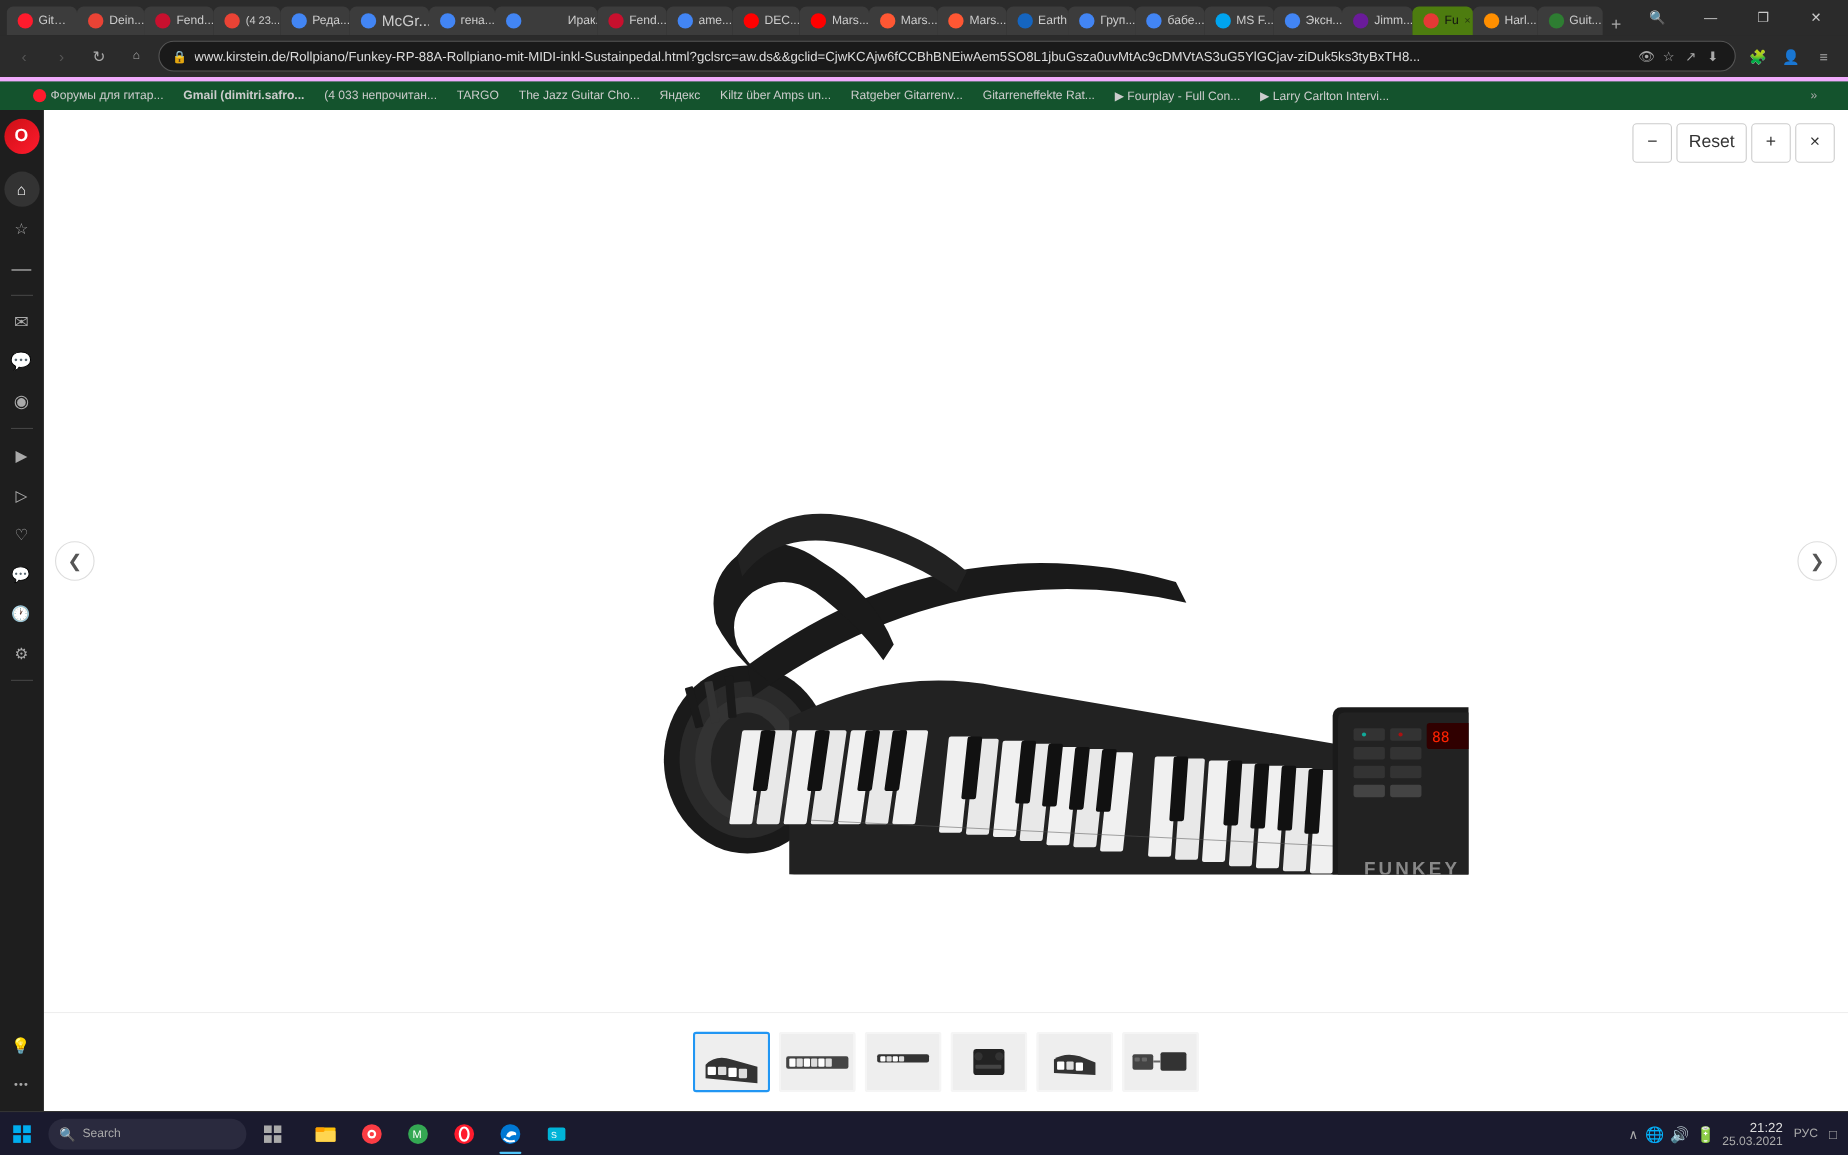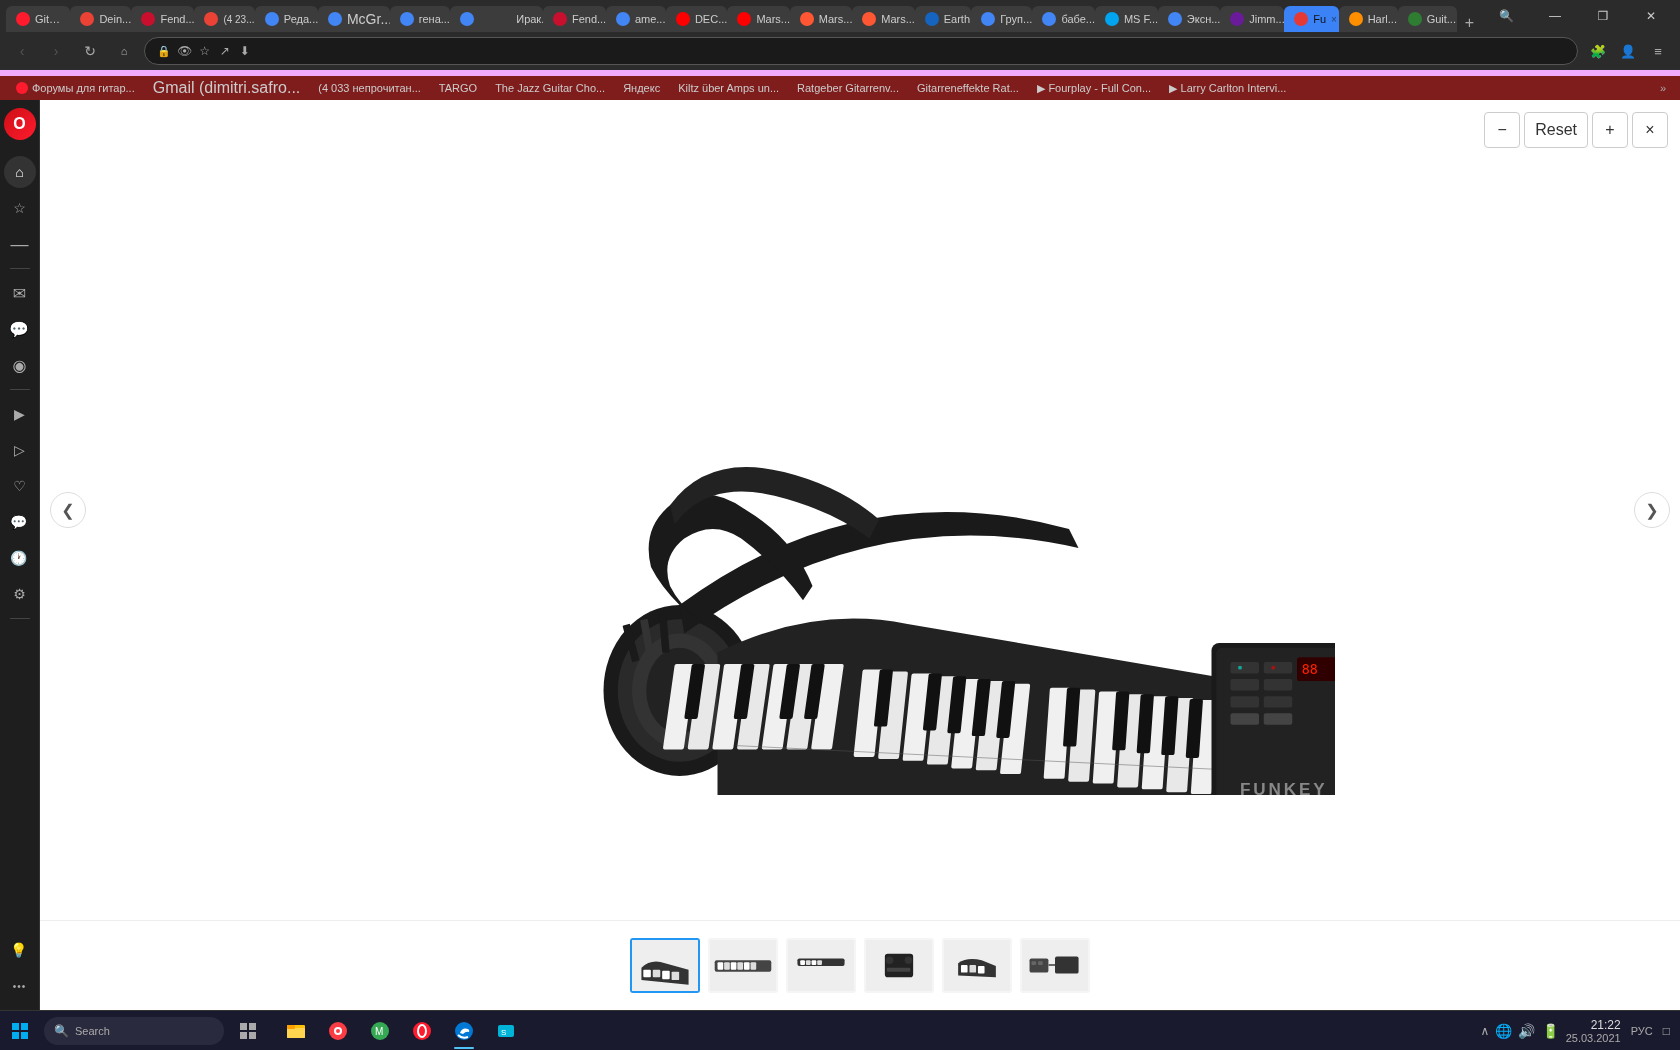--- a/index.html
+++ b/index.html
@@ -66,25 +66,25 @@
     }
     .address-bar-url { flex: 1; white-space: nowrap; overflow: hidden; text-overflow: ellipsis; font-size: 12px; color: #ddd; }
     .address-icons { display: flex; gap: 4px; align-items: center; }
     .address-icon { width: 16px; height: 16px; color: #aaa; font-size: 12px; cursor: pointer; display: flex; align-items: center; justify-content: center; }
     .nav-right-icons { display: flex; gap: 2px; align-items: center; }
     .nav-icon-btn { width: 28px; height: 28px; background: none; border: none; color: #aaa; font-size: 13px; cursor: pointer; display: flex; align-items: center; justify-content: center; border-radius: 50%; }
 
     
     .bookmarks-bar {
       height: 30px;
-      background: #7f1d1d;
-      border-top: 6px solid #f0abfc;
-      display: flex;
-      align-items: center;
-      padding: 0 8px;
+      background: #14532d;
+      border-top: 4px solid #f0abfc;
+      display: flex;
+      align-items: center;
+      padding: 0 22px;
       gap: 2px;
       flex-shrink: 0;
       overflow: hidden;
     }
     .bookmark-item {
       display: flex;
       align-items: center;
       gap: 4px;
       padding: 2px 8px;
       border-radius: 4px;
@@ -371,21 +371,21 @@
           <span style="font-size:11px;">MS F...</span>
         </div>
       <div class="tab">
           <span class="fav-circle fav-blue"></span>
           <span style="font-size:11px;">Эксн...</span>
         </div>
       <div class="tab">
           <span class="fav-circle fav-jimmy"></span>
           <span style="font-size:11px;">Jimm...</span>
         </div>
-      <div class="tab active" style="background:#3b82f6; color:#111;text-align:center;">
+      <div class="tab active" style="background:#4d7c0f; color:#111;text-align:center;">
           <span class="fav-circle fav-fuji"></span>
           <span style="font-size:11px;">Fu </span>
           <span style="font-size:10px; opacity:0.6; cursor:pointer;">×</span>
         </div>
       <div class="tab">
           <span class="fav-circle fav-harley"></span>
           <span style="font-size:11px;">Harl...</span>
         </div>
       <div class="tab">
           <span class="fav-circle fav-guitar"></span>
@@ -402,41 +402,42 @@
     </div>
   </div>
 
   <div class="nav-bar">
     <button class="nav-btn disabled">‹</button>
     <button class="nav-btn disabled">›</button>
     <button class="nav-btn">↻</button>
     <button class="nav-btn" style="font-size:11px;">⌂</button>
     <div class="address-bar">
       <span style="font-size:11px; color:#aaa;">🔒</span>
+      <span class="address-bar-url">www.kirstein.de/Rollpiano/Funkey-RP-88A-Rollpiano-mit-MIDI-inkl-Sustainpedal.html?gclsrc=aw.ds&amp;&amp;gclid=CjwKCAjw6fCCBhBNEiwAem5SO8L1jbuGsza0uvMtAc9cDMVtAS3uG5YlGCjav-ziDuk5ks3tyBxTH8...</span>
       <div class="address-icons">
         <span class="address-icon">👁</span>
         <span class="address-icon">☆</span>
         <span class="address-icon">↗</span>
         <span class="address-icon">⬇</span>
       </div>
     </div>
     <div class="nav-right-icons">
       <button class="nav-icon-btn">🧩</button>
       <button class="nav-icon-btn">👤</button>
       <button class="nav-icon-btn">≡</button>
     </div>
   </div>
 
   <div class="bookmarks-bar">
     <div class="bookmark-item">
       <span class="fav-circle fav-opera" style="width:12px;height:12px;border-radius:50%;flex-shrink:0;"></span>
       <span style="font-size:11px; color:#ccc;">Форумы для гитар...</span>
     </div>
     <div class="bookmark-item">
-      <span style="font-size:16px; color:#ccc;">Gmail (dimitri.safro...</span>
+      <span style="font-size:11px; color:#ccc;font-weight:bold;">Gmail (dimitri.safro...</span>
     </div>
     <div class="bookmark-item">
       <span style="font-size:11px; color:#ccc;">(4 033 непрочитан...</span>
     </div>
     <div class="bookmark-item">
       <span style="font-size:11px; color:#ccc;">TARGO</span>
     </div>
     <div class="bookmark-item">
       <span style="font-size:11px; color:#ccc;">The Jazz Guitar Cho...</span>
     </div>

